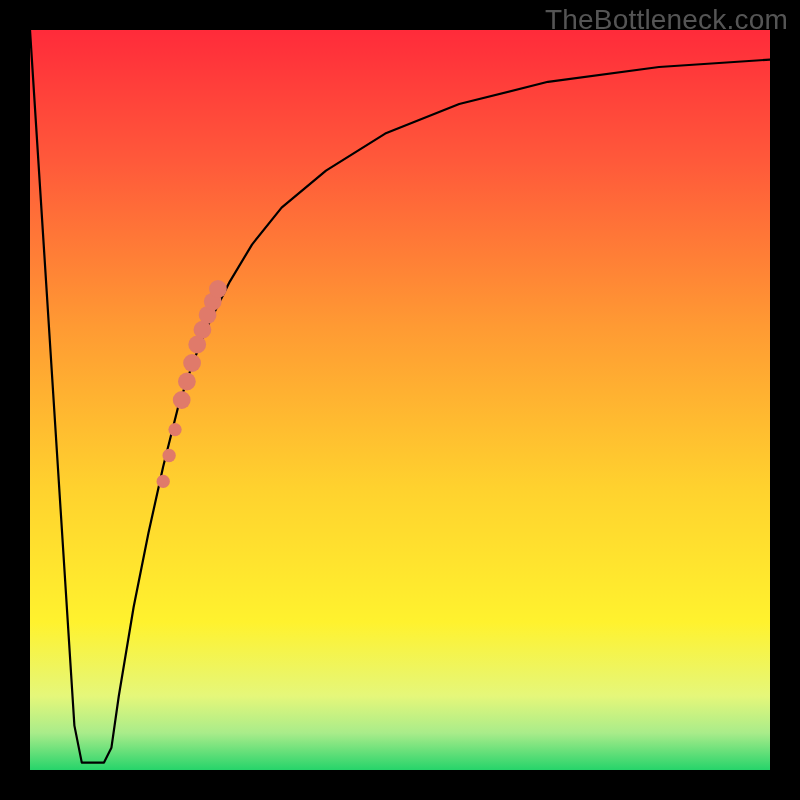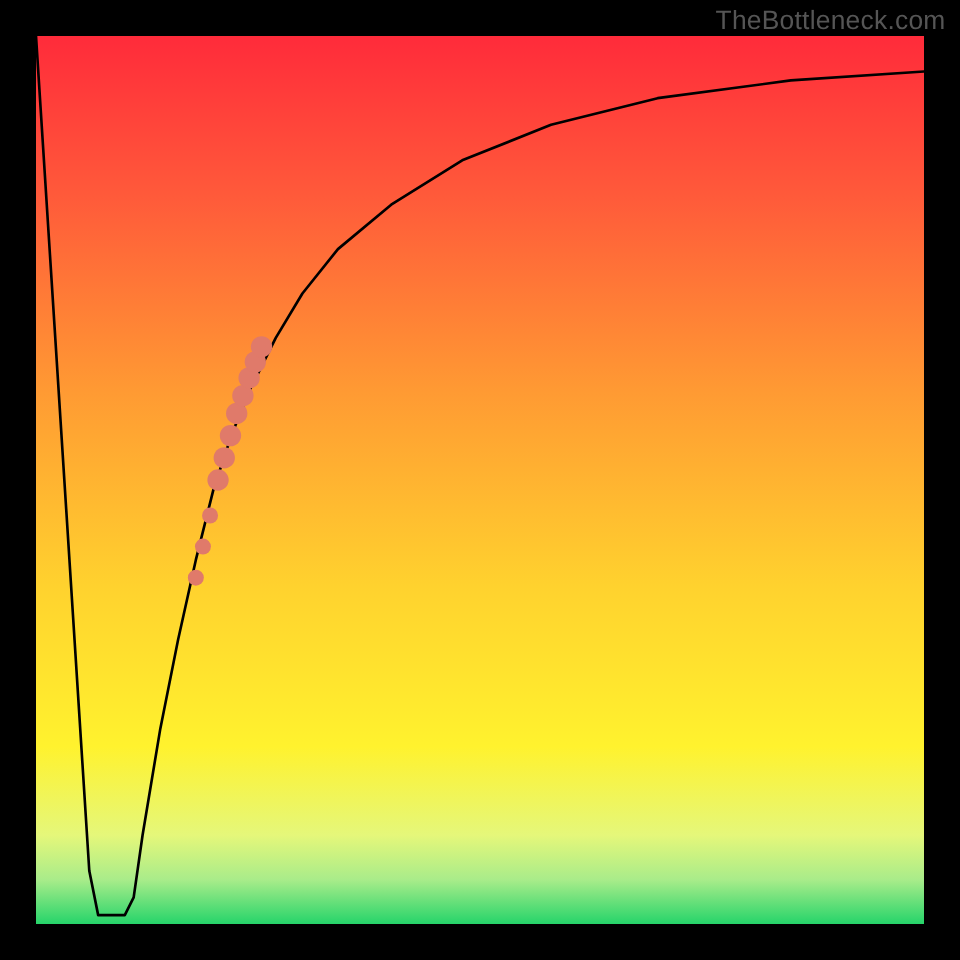--- a/index.html
+++ b/index.html
@@ -28,21 +28,21 @@
   .plot-area svg {
     display: block;
     width: 740px;
     height: 740px;
   }
   .credit {
     position: absolute;
     top: 4px;
     right: 12px;
     color: #555;
-    font-size: 22px;
+    font-size: 28px;
     letter-spacing: 0.2px;
     font-weight: 500;
   }
 </style>
 </head>
 <body>
 
 <div class="frame">
   <div class="credit">TheBottleneck.com</div>
   <div class="plot-area">

